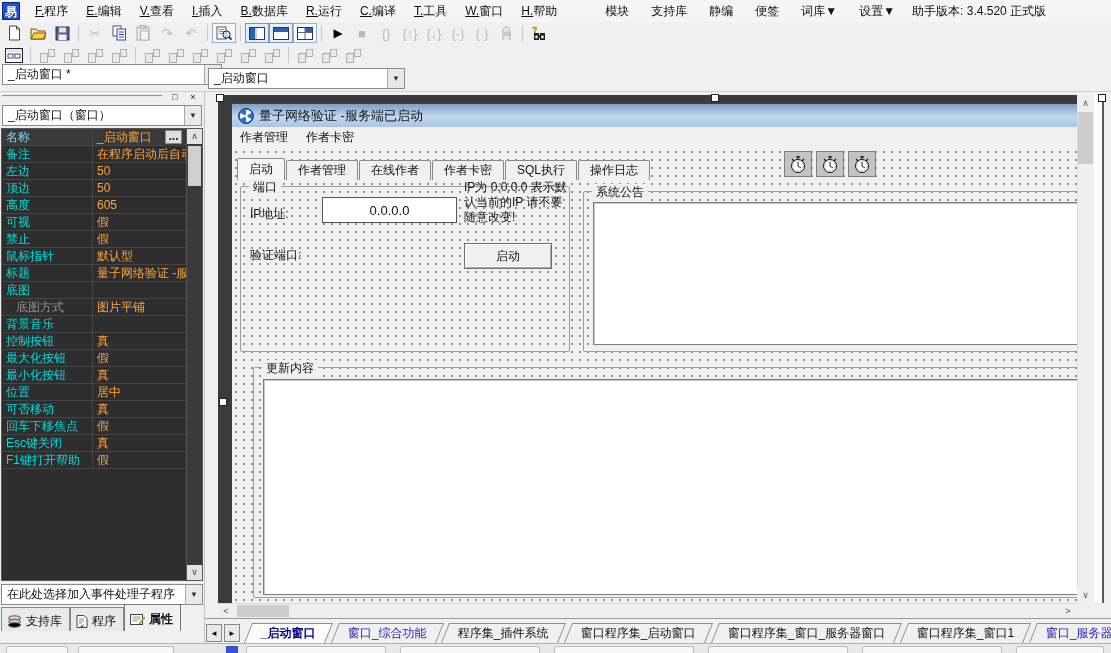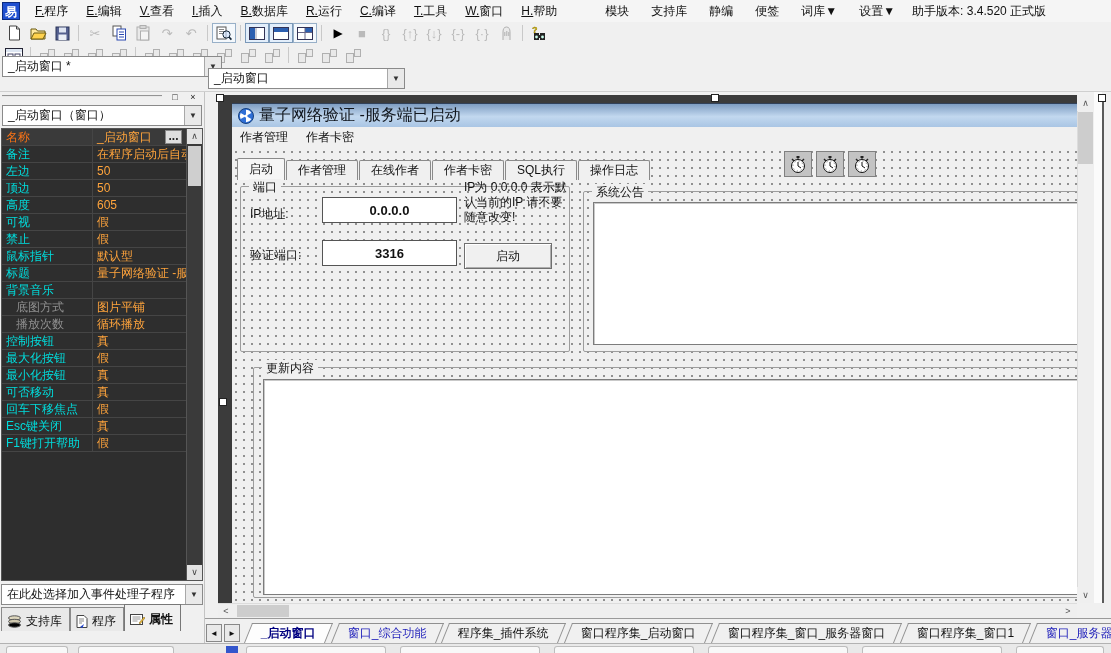--- a/index.html
+++ b/index.html
@@ -34,49 +34,49 @@
   .combo .cbtn{width:17px;height:100%;background:#e9e9e9;border-left:1px solid #a8a8a8;font-size:8px;display:flex;align-items:center;justify-content:center;color:#333}
 
   
   .lpanel{left:0;top:92px;width:205px;height:551px;background:#f0f0f0}
   .phead{position:absolute;left:2px;top:3px;width:160px;border-top:2px groove #e8e8e8;height:2px}
   .pbtn{position:absolute;top:0;width:14px;height:12px;font-size:9px;line-height:11px;text-align:center;color:#222;background:#f0f0f0}
   .grid{position:absolute;left:1px;top:36px;width:202px;height:453px;background:#2e2e2e;border:1px solid #555;overflow:hidden}
   .prow{display:flex;height:17px;border-bottom:1px solid #454545;line-height:16px}
   .plabel{width:90px;padding-left:4px;color:#00dcdc;white-space:nowrap;overflow:hidden}
   .pvalue{width:94px;border-left:1px solid #454545;padding-left:4px;color:#ffa43c;white-space:nowrap;overflow:hidden;position:relative}
-  .plabel.wht{color:#f97316}
+  .plabel.wht{color:#7dd3fc}
   .plabel.gray{color:#8f8f8f;padding-left:14px}
   .plabel.sub{}
   .gsb{position:absolute;right:0;top:0;width:16px;height:100%;background:#3a3a3a;border-left:1px solid #555}
   .gsbtn{position:absolute;left:0;width:15px;height:15px;background:#e3e3e3;color:#444;font-size:9px;text-align:center;line-height:15px}
   .gsthumb{position:absolute;left:1px;top:17px;width:13px;height:40px;background:#cfcfcf}
   .ltabs{position:absolute;left:1px;top:512px;height:27px;display:flex;align-items:flex-end}
   .ltab{height:24px;border:1px solid #8a8a8a;border-bottom:none;background:#e9e9e9;padding:3px 7px 0 5px;display:flex;align-items:center;gap:4px;white-space:nowrap}
   .ltab.active{height:27px;background:#f0f0f0;font-weight:bold;border-color:#777}
 
   
   .canvas{left:205px;top:92px;width:906px;height:551px;background:#f0f0f0}
   .vline{position:absolute;background:#c4c4c4}
   .darkstrip{position:absolute;background:#3b3b3b}
   .handle{position:absolute;width:8px;height:8px;background:#fff;border:1px solid #222;z-index:6}
 
   .titlebar{position:absolute;left:232px;top:103px;width:845px;height:24px;background:linear-gradient(to bottom,#7e9dc2,#c2d8ef 55%,#a9c5e4);border-top:1px solid #31415a;display:flex;align-items:center;padding-left:6px;gap:5px}
-  .titletext{font-size:16px;color:#10151c;white-space:nowrap}
+  .titletext{font-size:13px;color:#10151c;white-space:nowrap}
   .fmenubar{position:absolute;left:232px;top:127px;width:845px;height:21px;background:#f0f0f0;display:flex;align-items:center;padding-left:8px;gap:18px}
   .fclient{position:absolute;left:232px;top:148px;width:845px;height:455px;background:#f0f0f0;background-image:radial-gradient(circle,#909090 0.9px,rgba(0,0,0,0) 1px);background-size:8px 8px}
 
   .ftabs{position:absolute;left:237px;top:158px;display:flex;align-items:flex-end;height:22px}
   .ftab{height:20px;line-height:19px;padding:0 11px;border:1px solid #8a8a8a;border-bottom:none;border-radius:2px 2px 0 0;background:#f0f0f0;margin-right:1px;white-space:nowrap}
   .ftab.active{height:22px;background:#f6f6f6;line-height:21px}
 
   .group{position:absolute;border:1px solid #9d9d9d;border-radius:2px}
   .legend{position:absolute;top:-8px;left:8px;background:#f0f0f0;padding:0 4px;white-space:nowrap}
   .edit{position:absolute;background:#fff;border:1px solid #7c7c7c;box-shadow:inset 1px 1px 0 #c9c9c9}
-  .field{position:absolute;background:#fff;border:1px solid #555;font-weight:bold;text-align:center;font-size:13px;display:flex;align-items:center;justify-content:center}
+  .field{position:absolute;background:#fff;border:1px solid #555;font-weight:normal;text-align:center;font-size:13px;display:flex;align-items:center;justify-content:center}
   .flabel{position:absolute;white-space:nowrap}
   .note{position:absolute;width:104px;line-height:15px;white-space:normal}
   .cbutton{position:absolute;background:#f0f0f0;border:1px solid #6f6f6f;box-shadow:inset 1px 1px 0 #fff,inset -1px -1px 0 #adadad;display:flex;align-items:center;justify-content:center}
   .timer{position:absolute;width:28px;height:26px;background:#c3c3c3;border:1px solid #808080;display:flex;align-items:center;justify-content:center}
 
   
   .vsb{position:absolute;left:1077px;top:95px;width:17px;height:508px;background:#efefef;border-left:1px solid #dcdcdc}
   .sbtn{position:absolute;background:#efefef;color:#555;font-size:9px;display:flex;align-items:center;justify-content:center}
   .vthumb{position:absolute;left:1078px;top:112px;width:15px;height:52px;background:#cdcdcd}
   .hsb{position:absolute;left:218px;top:603px;width:859px;height:15px;background:#efefef;border-top:1px solid #dcdcdc}
@@ -239,21 +239,21 @@
     <span class="alignbox"></span>
     <span class="alignbox"></span>
     <span class="alignbox"></span>
     <span class="alignbox"></span>
     <span class="sep"></span>
     <span class="alignbox"></span>
     <span class="alignbox"></span>
     <span class="alignbox"></span>
   </div>
 
-  <div class="combo" style="left:2px;top:56px;width:220px">
+  <div class="combo" style="left:2px;top:64px;width:220px">
     <span class="ctext">_启动窗口 *</span>
     <span class="cbtn">▼</span>
   </div>
   <div class="combo" style="left:208px;top:68px;width:197px">
     <span class="ctext">_启动窗口</span>
     <span class="cbtn">▼</span>
   </div>
   <div class="abs" style="left:0;top:91px;width:1111px;height:1px;background:#cfcfcf"></div>
 
   <div class="abs lpanel">
@@ -298,42 +298,46 @@
         </div>
       <div class="prow">
           <span class="plabel">鼠标指针</span>
           <span class="pvalue">默认型</span>
         </div>
       <div class="prow">
           <span class="plabel">标题</span>
           <span class="pvalue">量子网络验证 -服</span>
         </div>
       <div class="prow">
+          <span class="plabel">底图</span>
+          <span class="pvalue"></span>
+        </div>
+      <div class="prow">
+          <span class="plabel gray">底图方式</span>
+          <span class="pvalue">图片平铺</span>
+        </div>
+      <div class="prow">
           <span class="plabel">背景音乐</span>
           <span class="pvalue"></span>
         </div>
       <div class="prow">
-          <span class="plabel gray">底图方式</span>
-          <span class="pvalue">图片平铺</span>
-        </div>
-      <div class="prow">
-          <span class="plabel gray">播放次数</span>
-          <span class="pvalue">循环播放</span>
-        </div>
-      <div class="prow">
           <span class="plabel">控制按钮</span>
           <span class="pvalue">真</span>
         </div>
       <div class="prow">
           <span class="plabel sub">最大化按钮</span>
           <span class="pvalue">假</span>
         </div>
       <div class="prow">
           <span class="plabel sub">最小化按钮</span>
           <span class="pvalue">真</span>
+        </div>
+      <div class="prow">
+          <span class="plabel">位置</span>
+          <span class="pvalue">居中</span>
         </div>
       <div class="prow">
           <span class="plabel">可否移动</span>
           <span class="pvalue">真</span>
         </div>
       <div class="prow">
           <span class="plabel">回车下移焦点</span>
           <span class="pvalue">假</span>
         </div>
       <div class="prow">
@@ -445,21 +449,20 @@
       </svg>
     </div>
 
   <div class="group" style="left:240px;top:186px;width:330px;height:166px">
     <span class="legend">端口</span>
   </div>
   <span class="flabel" style="left:250px;top:206px">IP地址:</span>
   <div class="field" style="left:322px;top:197px;width:135px;height:26px">0.0.0.0</div>
   <div class="note" style="left:464px;top:180px">IP为 0.0.0.0 表示默认当前的IP 请不要随意改变!</div>
   <span class="flabel" style="left:250px;top:247px">验证端口:</span>
-  <div class="field" style="left:322px;top:240px;width:135px;height:26px">3316</div>
   <div class="cbutton" style="left:464px;top:243px;width:88px;height:26px">启动</div>
 
   <div class="group" style="left:583px;top:191px;width:503px;height:161px">
     <span class="legend">系统公告</span>
   </div>
   <div class="edit" style="left:593px;top:202px;width:486px;height:143px"></div>
 
   <div class="group" style="left:253px;top:367px;width:836px;height:231px">
     <span class="legend">更新内容</span>
   </div>

